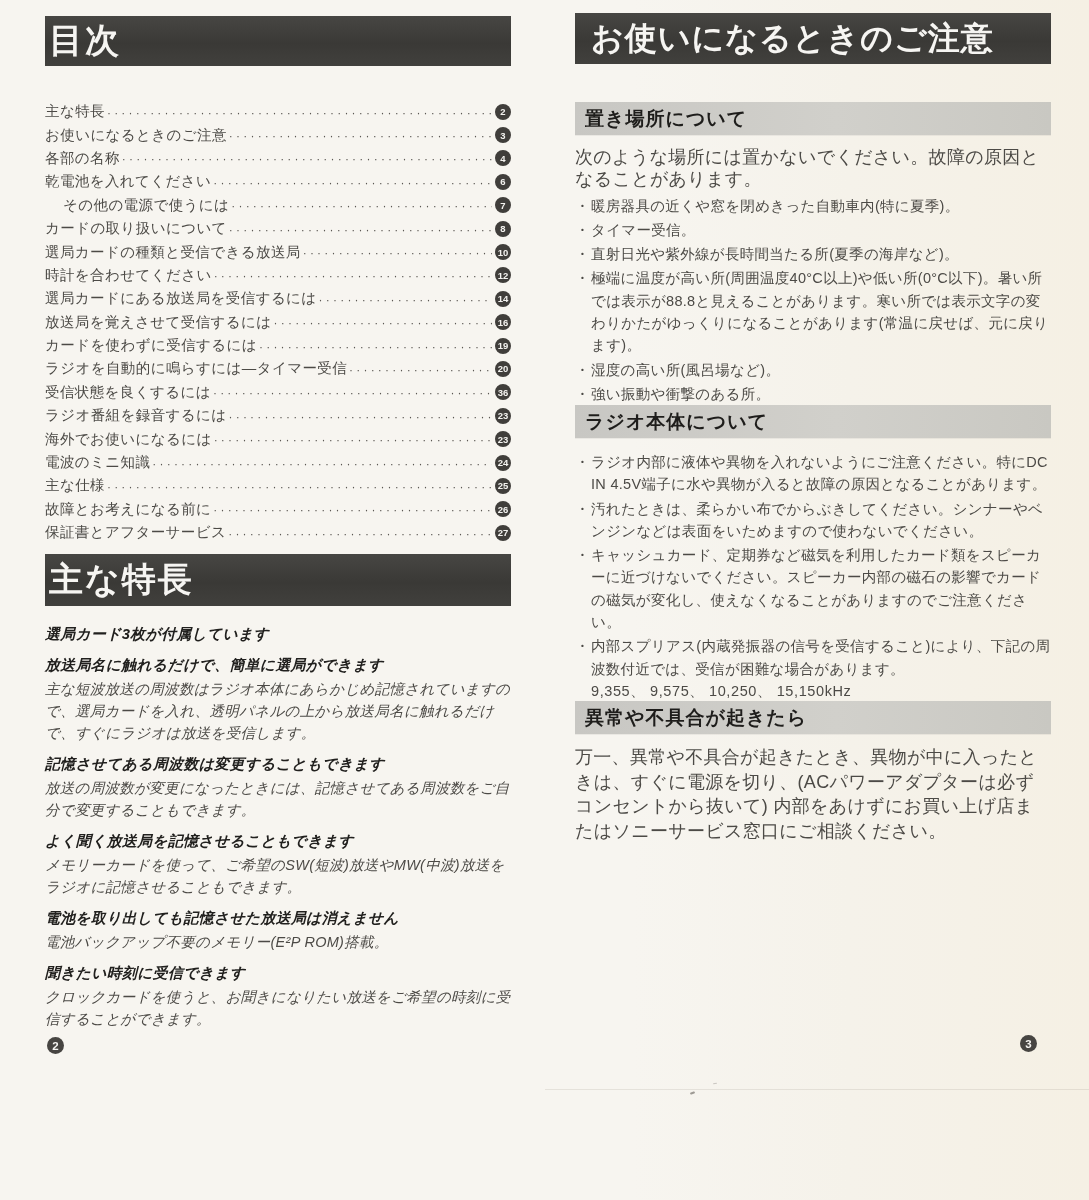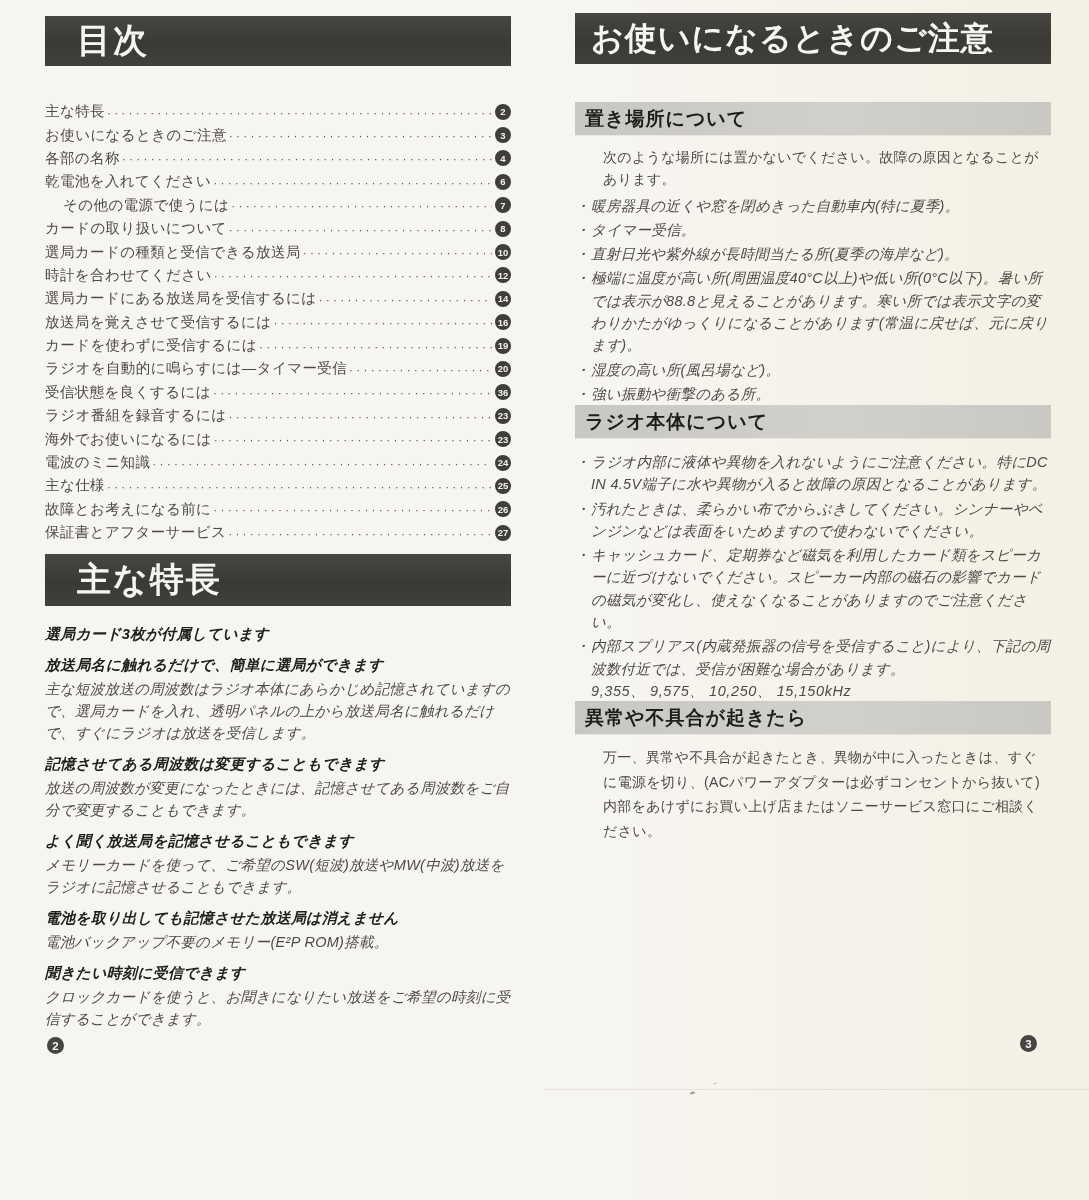--- a/index.html
+++ b/index.html
@@ -10,21 +10,21 @@
     color:#4c4a46;
   }
   .col{position:absolute;top:0;height:1200px;}
   .col-left{left:45px;width:466px;}
   .col-right{left:575px;width:476px;}
 
   
   .headbar{
     background:linear-gradient(180deg,#474643 0%,#3a3936 55%,#41403d 100%);
     color:#f6f5f2;font-weight:bold;display:flex;align-items:center;
-    padding-left:32px;box-sizing:border-box;letter-spacing:2px;
+    padding-left:4px;box-sizing:border-box;letter-spacing:2px;
   }
   #toc-bar{position:absolute;top:16px;left:0;right:0;height:50px;font-size:34px;}
   #features-bar{position:absolute;top:554px;left:0;right:0;height:52px;font-size:34px;}
   #notice-bar{position:absolute;top:13px;left:0;right:0;height:51px;font-size:32px;letter-spacing:1px;padding-left:16px;}
 
   
   .toc{position:absolute;top:100px;left:0;right:0;}
   .toc-row{display:flex;align-items:center;height:23.4px;font-size:14.5px;letter-spacing:0.4px;}
   .toc-row.indent{padding-left:18px;}
   .toc-label{white-space:nowrap;}
@@ -50,23 +50,23 @@
     color:#1e1d1b;font-weight:bold;font-size:19px;display:flex;align-items:center;
     padding-left:10px;height:33px;box-sizing:border-box;letter-spacing:1px;
     box-shadow:0 1px 0 rgba(0,0,0,0.05);
   }
   #sec1-bar{position:absolute;top:102px;left:0;right:0;}
   #sec2-bar{position:absolute;top:405px;left:0;right:0;}
   #sec3-bar{position:absolute;top:701px;left:0;right:0;}
   #sec1-body{position:absolute;top:146px;left:0;right:0;}
   #sec2-body{position:absolute;top:447px;left:0;right:0;}
   #sec3-body{position:absolute;top:745px;left:0;right:0;}
-  .para{font-size:14px;line-height:22.3px;letter-spacing:0.3px;margin-left:28px;}
+  .para{font-size:18px;line-height:22.3px;letter-spacing:0.3px;}
   .para.loose{line-height:24.5px;}
-  .bullets{margin-top:4px;font-style:italic;}
+  .bullets{margin-top:4px;}
   .bullet{position:relative;padding-left:16px;line-height:22.3px;font-size:14.5px;letter-spacing:0.3px;margin-top:2px;}
   .bullet::before{content:"・";position:absolute;left:0;top:0;}
   .freq-note{padding-left:16px;line-height:22.3px;font-size:14.5px;letter-spacing:0.6px;}
 
   
   .pnum{
     position:absolute;width:17px;height:17px;border-radius:50%;
     background:#474542;color:#f5f4f1;font-weight:bold;font-size:11.5px;
     display:flex;align-items:center;justify-content:center;
   }

